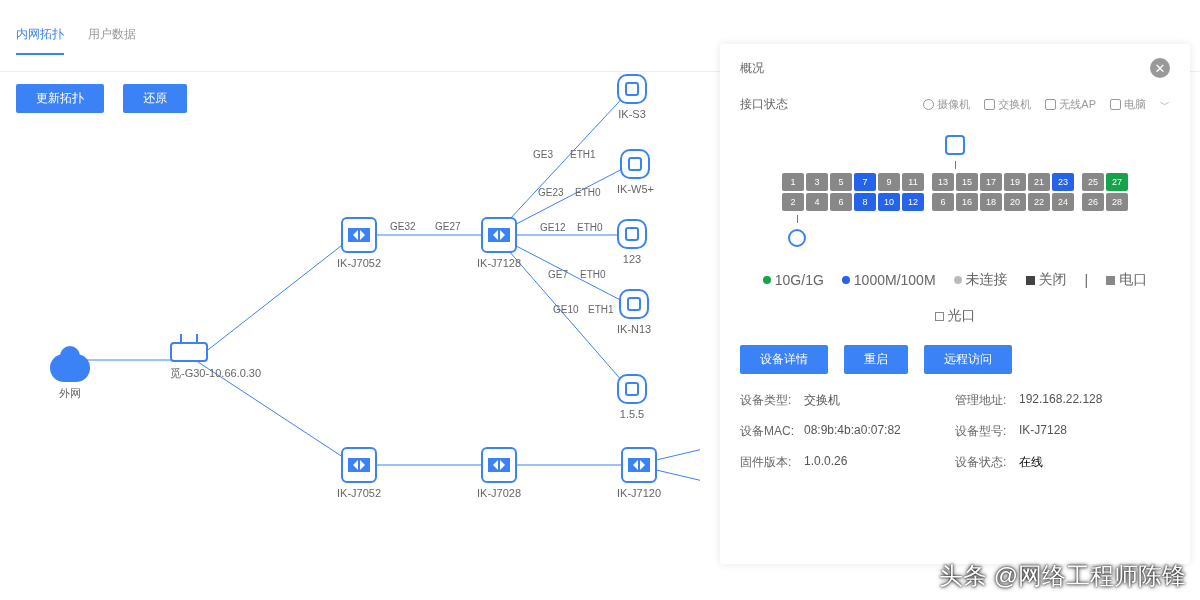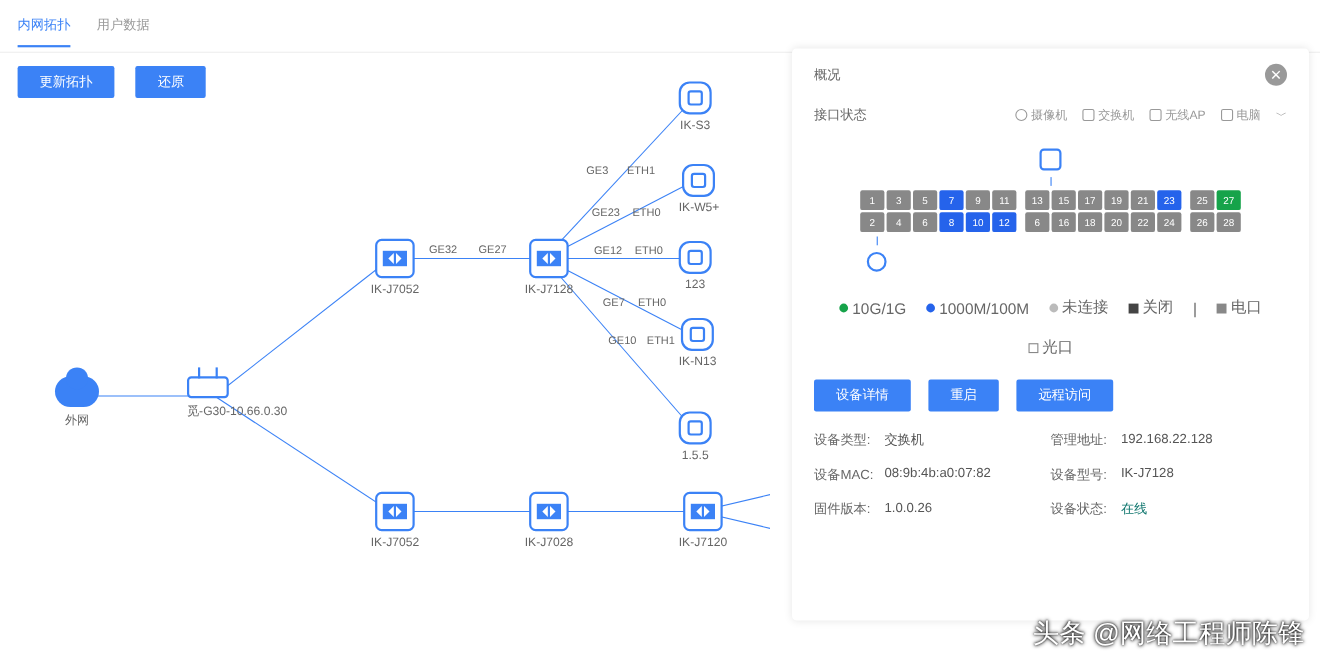--- a/index.html
+++ b/index.html
@@ -1,17 +1,17 @@
 <!DOCTYPE html>
 <html><head>
 <meta charset="utf-8">
 <style>
 * { box-sizing: border-box; margin: 0; padding: 0; }
 body { font-family: "Microsoft YaHei", Arial, sans-serif; font-size: 12px; color: #333; background: #fff; width: 1200px; height: 600px; overflow: hidden; position: relative; }
-.tabs { display: flex; border-bottom: 1px solid #eee; padding: 4px 16px; }
+.tabs { display: flex; border-bottom: 1px solid #eee; padding: 16px 16px; }
 .tab { padding: 10px 0; margin-right: 24px; color: #999; cursor: pointer; }
 .tab.active { color: #3b82f6; border-bottom: 2px solid #3b82f6; }
 .toolbar { padding: 12px 16px; }
 .btn { display: inline-block; padding: 6px 20px; background: #3b82f6; color: #fff; border: none; border-radius: 2px; cursor: pointer; margin-right: 16px; font-size: 12px; }
 .canvas { position: absolute; left: 0; top: 80px; width: 700px; height: 500px; }
 .node { position: absolute; text-align: center; }
 .node-icon { width: 36px; height: 36px; border: 2px solid #3b82f6; border-radius: 6px; display: flex; align-items: center; justify-content: center; margin: 0 auto; background: #fff; }
 .node-icon.rounded { border-radius: 10px; width: 30px; height: 30px; }
 .node-label { font-size: 11px; color: #666; margin-top: 4px; white-space: nowrap; }
 .cloud { width: 40px; height: 28px; background: #3b82f6; border-radius: 14px; position: relative; }
@@ -53,21 +53,21 @@
 .dot.gray { background: #bbb; }
 .sq { width: 9px; height: 9px; display: inline-block; background: #888; }
 .sq.dark { background: #444; }
 .sq.outline { background: #fff; border: 1px solid #888; }
 .actions { display: flex; gap: 16px; margin-bottom: 18px; }
 .actions .btn { margin: 0; }
 .info { display: grid; grid-template-columns: 1fr 1fr; row-gap: 14px; color: #666; }
 .info .row { display: flex; gap: 8px; }
 .info .lbl { min-width: 56px; }
 .info .val { color: #555; }
-.info .val.online { color: #0f766e; }
+.info .val.online { color: #000000; }
 .watermark { position: absolute; right: 14px; bottom: 8px; font-size: 24px; color: #fff; text-shadow: 0 0 4px #000, 0 0 2px #000; font-weight: 500; }
 .chev { font-size: 10px; color: #999; }
 </style>
 </head>
 <body>
 
 <div class="tabs">
   <div class="tab active">内网拓扑</div>
   <div class="tab">用户数据</div>
 </div>
@@ -99,21 +99,21 @@
     <line x1="495" y1="155" x2="630" y2="310"></line>
     <text x="553" y="233">GE10</text>
       <text x="588" y="233">ETH1</text>
     <line x1="195" y1="280" x2="355" y2="385"></line>
     <line x1="355" y1="385" x2="495" y2="385"></line>
     <line x1="495" y1="385" x2="635" y2="385"></line>
     <line x1="635" y1="385" x2="720" y2="365"></line>
     <line x1="635" y1="385" x2="720" y2="405"></line>
   </svg>
 
-  <div class="node" style="left:50px;top:262px">
+  <div class="node" style="left:50px;top:274px">
     <div class="cloud"></div>
     <div class="node-label">外网</div>
   </div>
   <div class="node" style="left:170px;top:262px">
     <div class="router-icon"></div>
     <div class="node-label">觅-G30-10.66.0.30</div>
   </div>
   <div class="node" style="left:337px;top:137px">
     <div class="node-icon">
         <div class="switch-glyph"></div>

